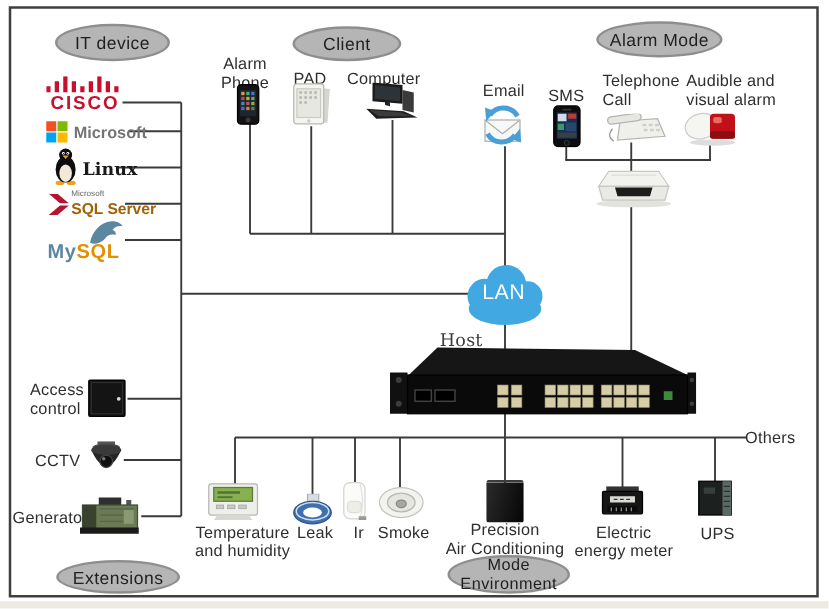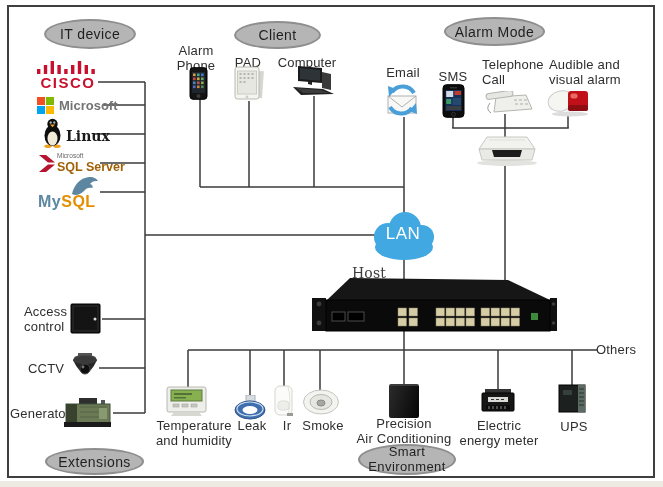--- a/index.html
+++ b/index.html
@@ -69,25 +69,25 @@
         <path d="M250,350 V400"></path>
         <path d="M284,350 V387"></path>
       <path d="M320,350 V392"></path>
         <path d="M498,350 V392"></path>
         <path d="M572,350 V386"></path>
     </g>
   </svg>
 
   <div class="oval" style="left:44px;top:19px;width:92px;height:30px">IT device</div>
   <div class="oval" style="left:234px;top:21px;width:87px;height:28px">Client</div>
-  <div class="oval" style="left:444px;top:17px;width:101px;height:29px">Alarm Mode</div>
+  <div class="oval" style="left:477px;top:17px;width:101px;height:29px">Alarm Mode</div>
   <div class="oval" style="left:45px;top:448px;width:99px;height:27px">Extensions</div>
   <div class="oval" style="left:358px;top:444px;width:98px;height:31px">
     <div class="two">
-      <div>Smart</div>
+      <div>Mode</div>
       <div>Environment</div>
     </div>
   </div>
 
   <svg class="abs" style="left:37px;top:61px" width="61" height="13" viewBox="0 0 61 13">
     <g fill="var(--cisco-red)">
       <rect x="0" y="8" width="3.4" height="5"></rect>
         <rect x="6.8" y="4" width="3.4" height="9"></rect>
       <rect x="13.6" y="0" width="3.4" height="13"></rect>
         <rect x="20.4" y="4" width="3.4" height="9"></rect>

